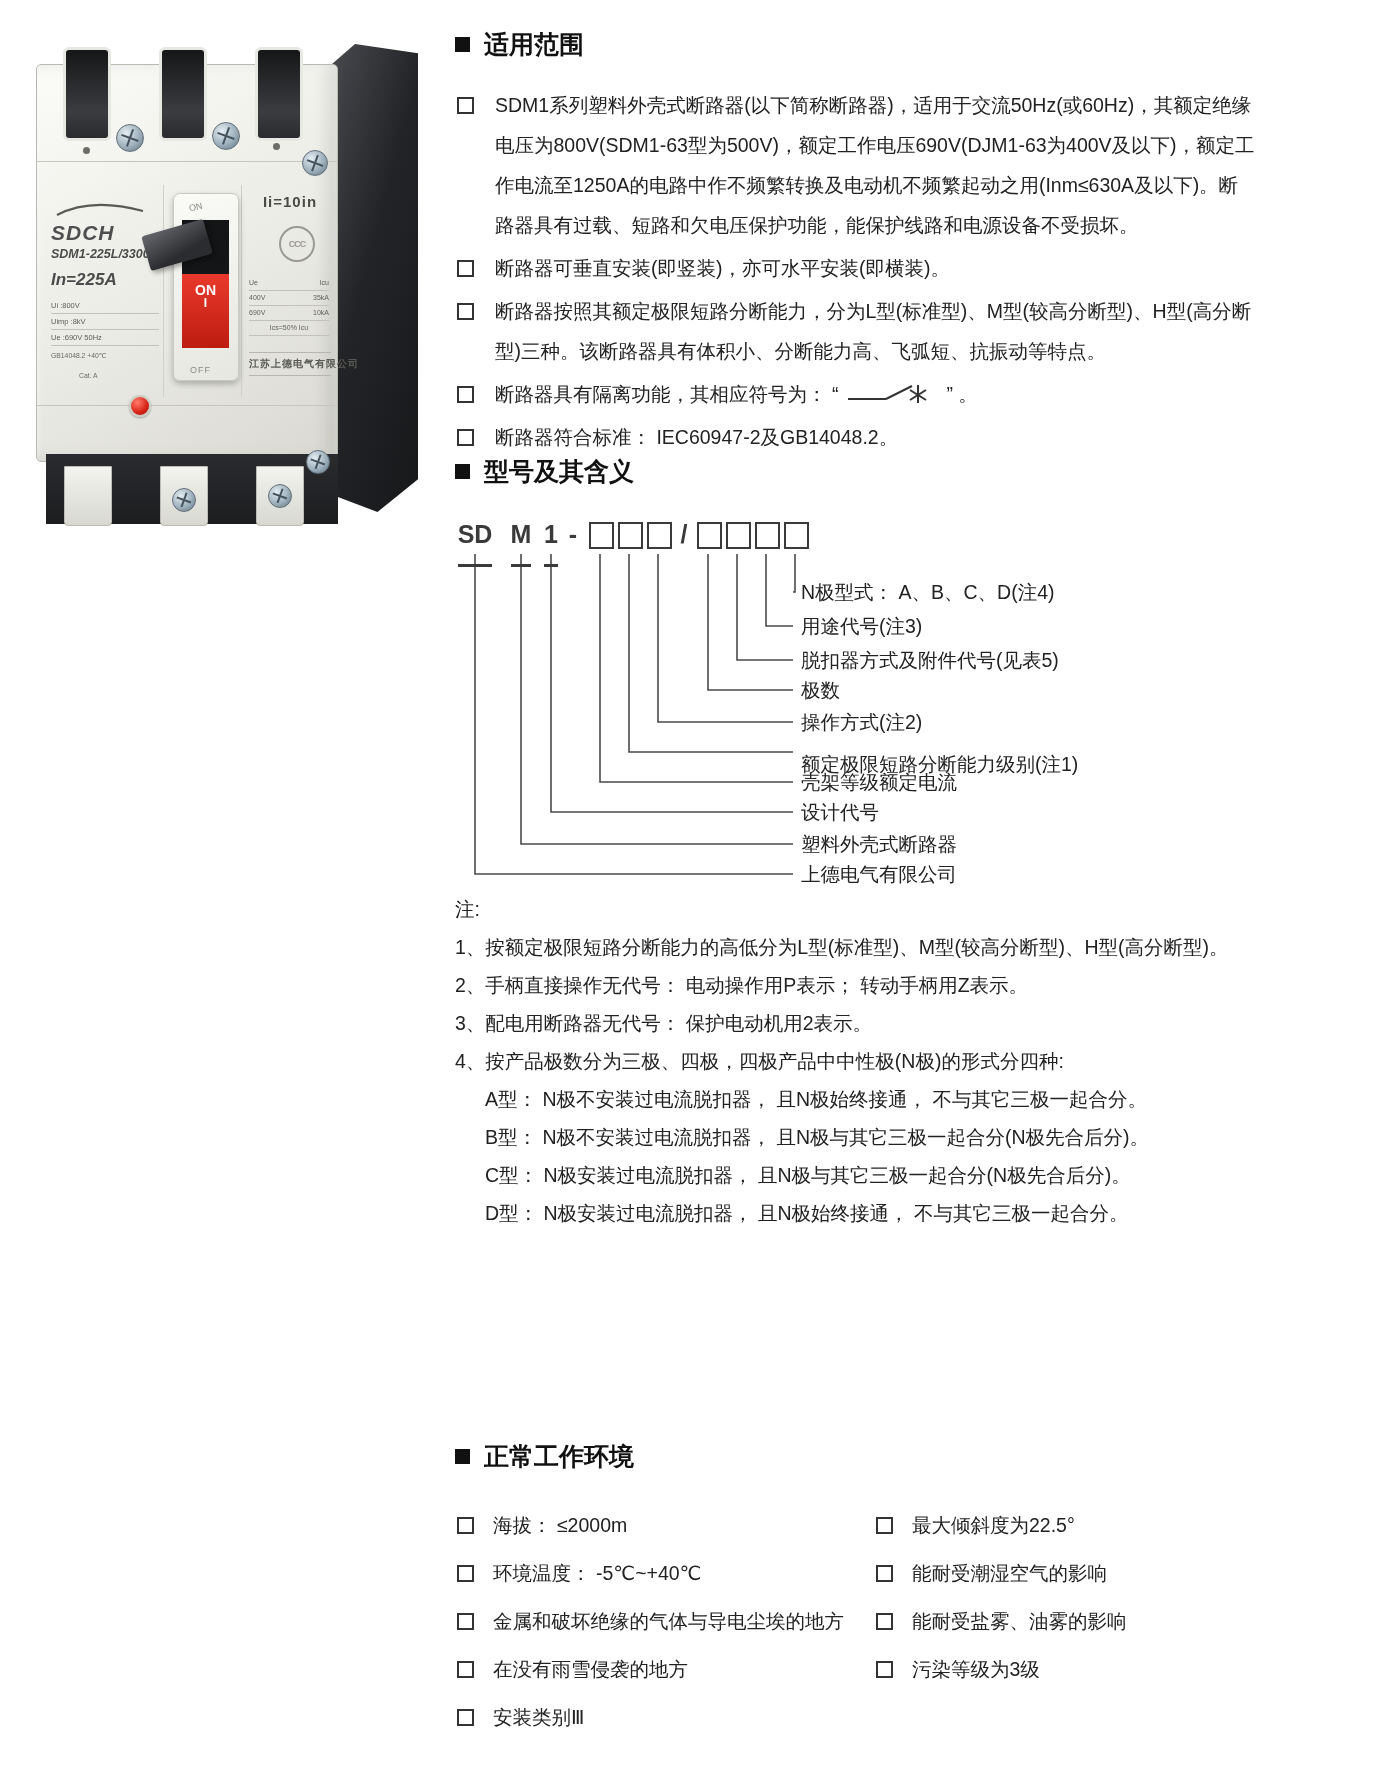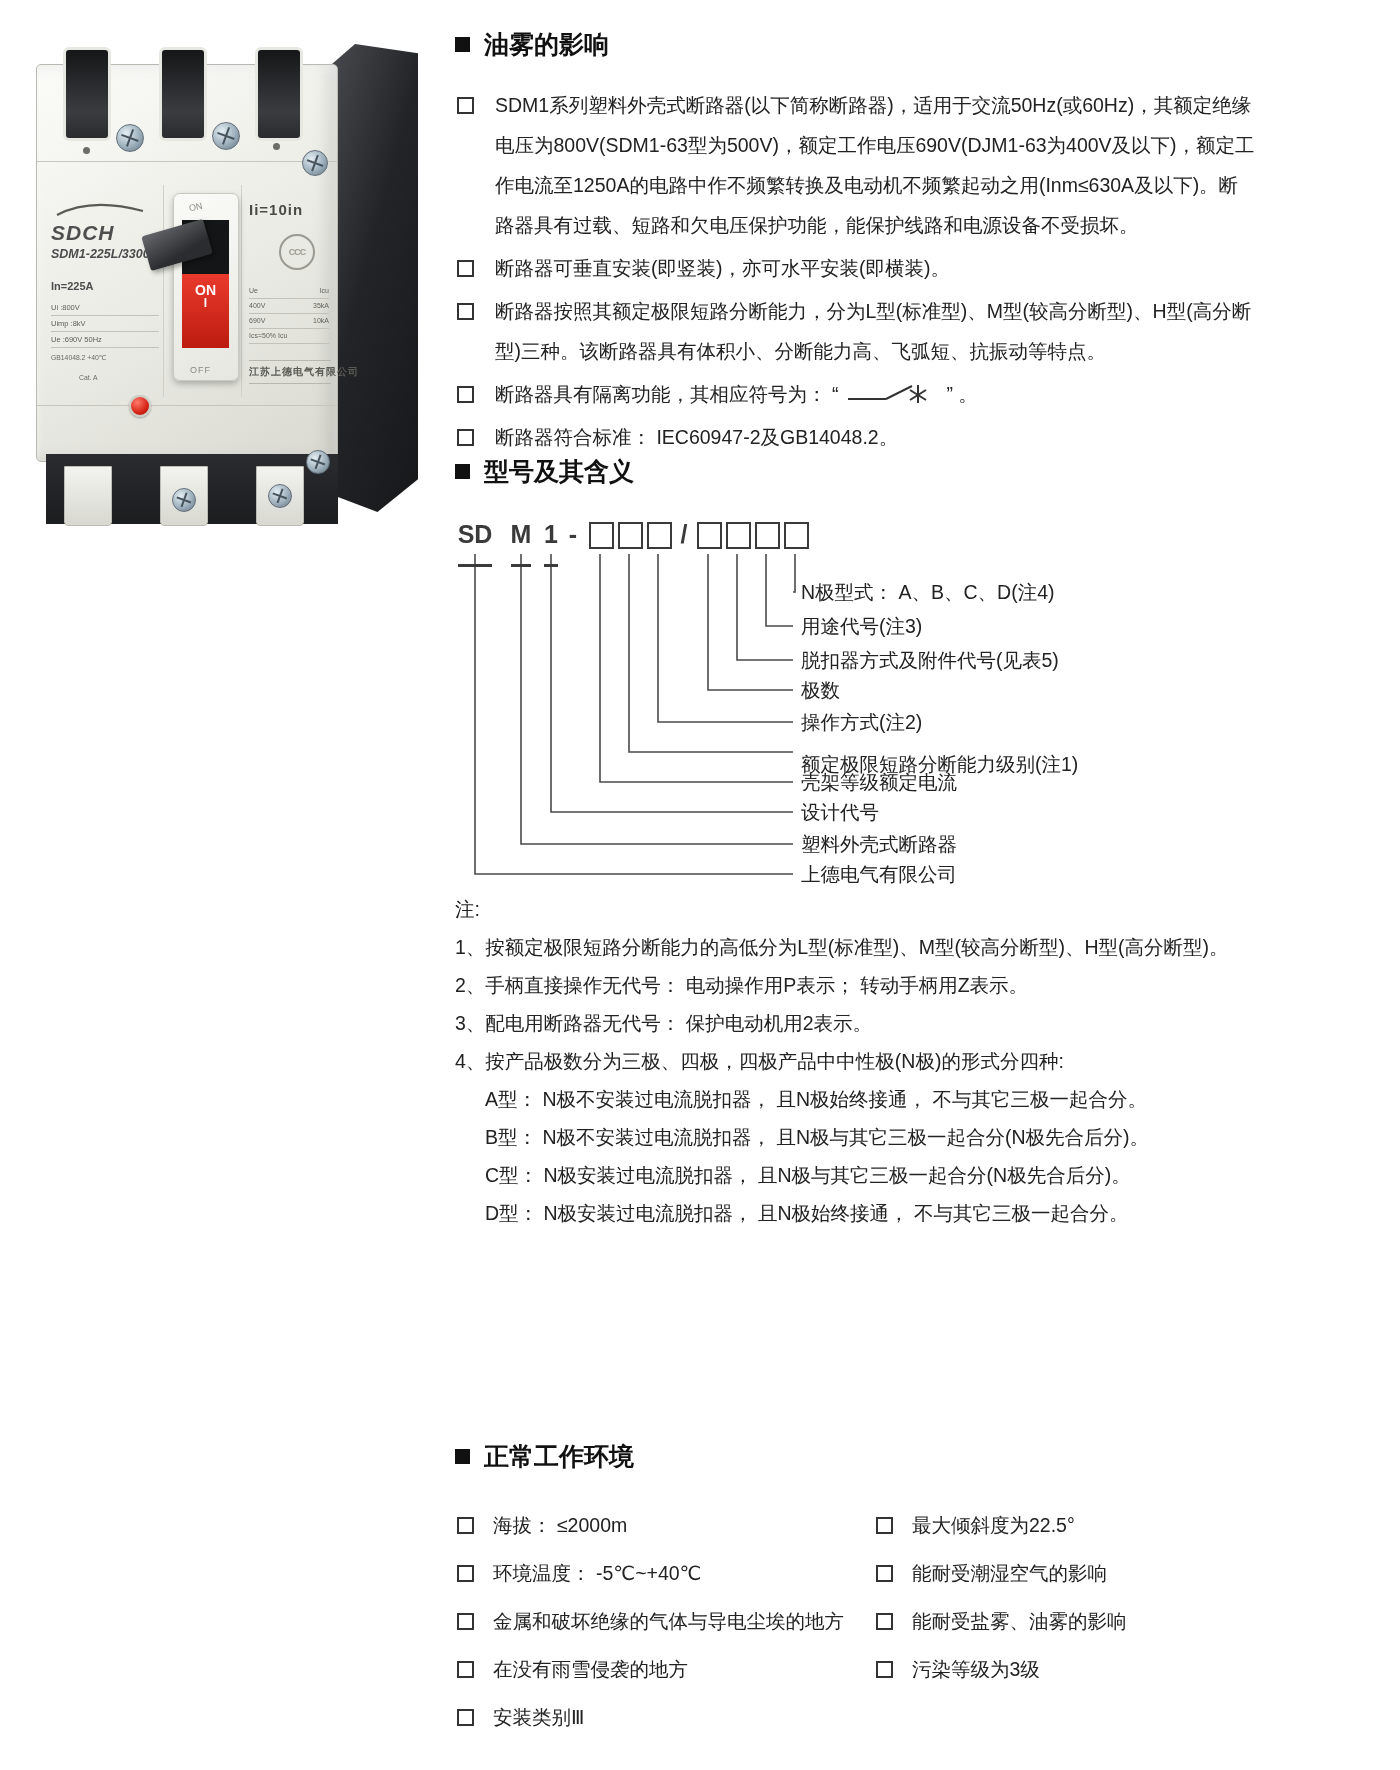--- a/index.html
+++ b/index.html
@@ -60,41 +60,41 @@
   .screw::before{width:70%;height:2px;transform:translate(-50%,-50%) rotate(20deg);}
   .screw::after{width:2px;height:70%;transform:translate(-50%,-50%) rotate(20deg);}
   .hole{position:absolute;width:7px;height:7px;border-radius:50%;background:#6d6d68;z-index:3;}
   .seam-h{position:absolute;left:0;right:0;height:1px;background:#c6c6bf;}
   .btab{position:absolute;top:436px;width:46px;height:58px;z-index:3;border-radius:0 0 4px 4px;
         background:linear-gradient(180deg,#f3f3ef,#d8d8d1);border:1px solid #bcbcb5;}
 
   .brand-wrap{position:absolute;left:14px;top:138px;width:118px;color:#4c4c4c;}
   .brand{font-size:21px;font-weight:bold;font-style:italic;letter-spacing:1px;color:#4f4f4f;}
   .model-txt{font-size:12.5px;font-weight:bold;font-style:italic;margin-top:2px;white-space:nowrap;color:#4c4c4c;}
-  .in-txt{font-size:11px;font-weight:bold;margin-top:19px;color:#4c4c4c;}
+  .in-txt{font-size:17px;font-weight:bold;margin-top:9px;color:#4c4c4c;font-style:italic;}
   .spec-line{font-size:7.5px;color:#60605c;border-bottom:1px solid #c2c2bb;width:108px;
              line-height:15px;white-space:nowrap;}
   .tiny-row{font-size:6.8px;color:#6a6a64;margin-top:6px;white-space:nowrap;}
   .cat-row{font-size:6.8px;color:#6a6a64;margin-top:12px;margin-left:28px;}
 
   .switch{position:absolute;left:136px;top:128px;width:66px;height:188px;z-index:3;}
   .switch-plate{position:absolute;inset:0;background:linear-gradient(160deg,#fafaf7,#e7e7e1);
                 border:1px solid #c9c9c2;border-radius:7px;box-shadow:0 3px 6px rgba(0,0,0,0.25);}
   .sw-on-top{position:absolute;left:16px;top:9px;font-size:9px;color:#8a8a84;transform:rotate(-12deg);}
   .sw-open{position:absolute;left:9px;top:27px;width:47px;height:128px;background:#141516;overflow:hidden;}
   .red-plate{position:absolute;left:0;right:0;top:54px;bottom:0;text-align:center;
              background:linear-gradient(#e93a2c,#bd1c10);color:#fff;font-weight:bold;}
   .red-on{font-size:14px;margin-top:8px;}
   .red-i{font-size:12px;line-height:10px;}
   .handle{position:absolute;left:-28px;top:34px;width:64px;height:36px;z-index:4;border-radius:3px;
           background:linear-gradient(165deg,#66676c,#2b2c2f 70%);transform:rotate(-16deg);
           box-shadow:2px 3px 5px rgba(0,0,0,0.35);}
   .sw-off{position:absolute;left:17px;bottom:6px;font-size:9px;color:#8a8a84;letter-spacing:1px;}
 
-  .rblock{position:absolute;left:212px;top:136px;width:82px;color:#55554f;}
+  .rblock{position:absolute;left:212px;top:128px;width:82px;color:#55554f;text-align:center;}
   .ii-txt{font-size:15px;font-weight:bold;letter-spacing:1px;color:#4a4a46;}
   .ccc{width:32px;height:32px;border:2px solid #9a9a92;border-radius:50%;margin:16px 0 0 30px;
        display:flex;align-items:center;justify-content:center;font-size:9px;font-weight:bold;
        color:#9a9a92;letter-spacing:-1px;}
   .mini-tab{margin-top:14px;width:80px;font-size:7px;color:#63635d;}
   .mini-row{display:flex;justify-content:space-between;border-bottom:1px solid #c2c2bb;line-height:14px;}
   .ics-row{font-size:7px;line-height:14px;border-bottom:1px solid #c2c2bb;}
   .maker{margin-top:16px;font-size:10px;color:#5a5a54;letter-spacing:1px;white-space:nowrap;
          border-top:1px solid #b7b7b0;border-bottom:1px solid #b7b7b0;padding:4px 0;font-weight:bold;}
   .indicator{position:absolute;left:92px;top:330px;width:18px;height:18px;border-radius:50%;z-index:3;
@@ -182,21 +182,21 @@
     <div class="btab" style="left:130px"></div>
     <div class="btab" style="left:226px"></div>
     <div class="screw" style="left:142px;top:458px;width:22px;height:22px"></div>
     <div class="screw" style="left:238px;top:454px;width:22px;height:22px"></div>
     <div class="screw" style="left:276px;top:420px;width:22px;height:22px"></div>
   </div>
 
   <div class="scope">
     <div class="sec-head">
       <span class="sq-solid"></span>
-      <span>油雾的影响</span>
+      <span>适用范围</span>
     </div>
     <div class="bullets">
       <p class="bullet">
         <span class="sq-open"></span>
         <span>SDM1系列塑料外壳式断路器(以下简称断路器)，适用于交流50Hz(或60Hz)，其额定绝缘电压为800V(SDM1-63型为500V)，额定工作电压690V(DJM1-63为400V及以下)，额定工作电流至1250A的电路中作不频繁转换及电动机不频繁起动之用(Inm≤630A及以下)。断路器具有过载、短路和欠电压保护功能，能保护线路和电源设备不受损坏。</span>
       </p>
       <p class="bullet">
         <span class="sq-open"></span>
         <span>断路器可垂直安装(即竖装)，亦可水平安装(即横装)。</span>
       </p>

